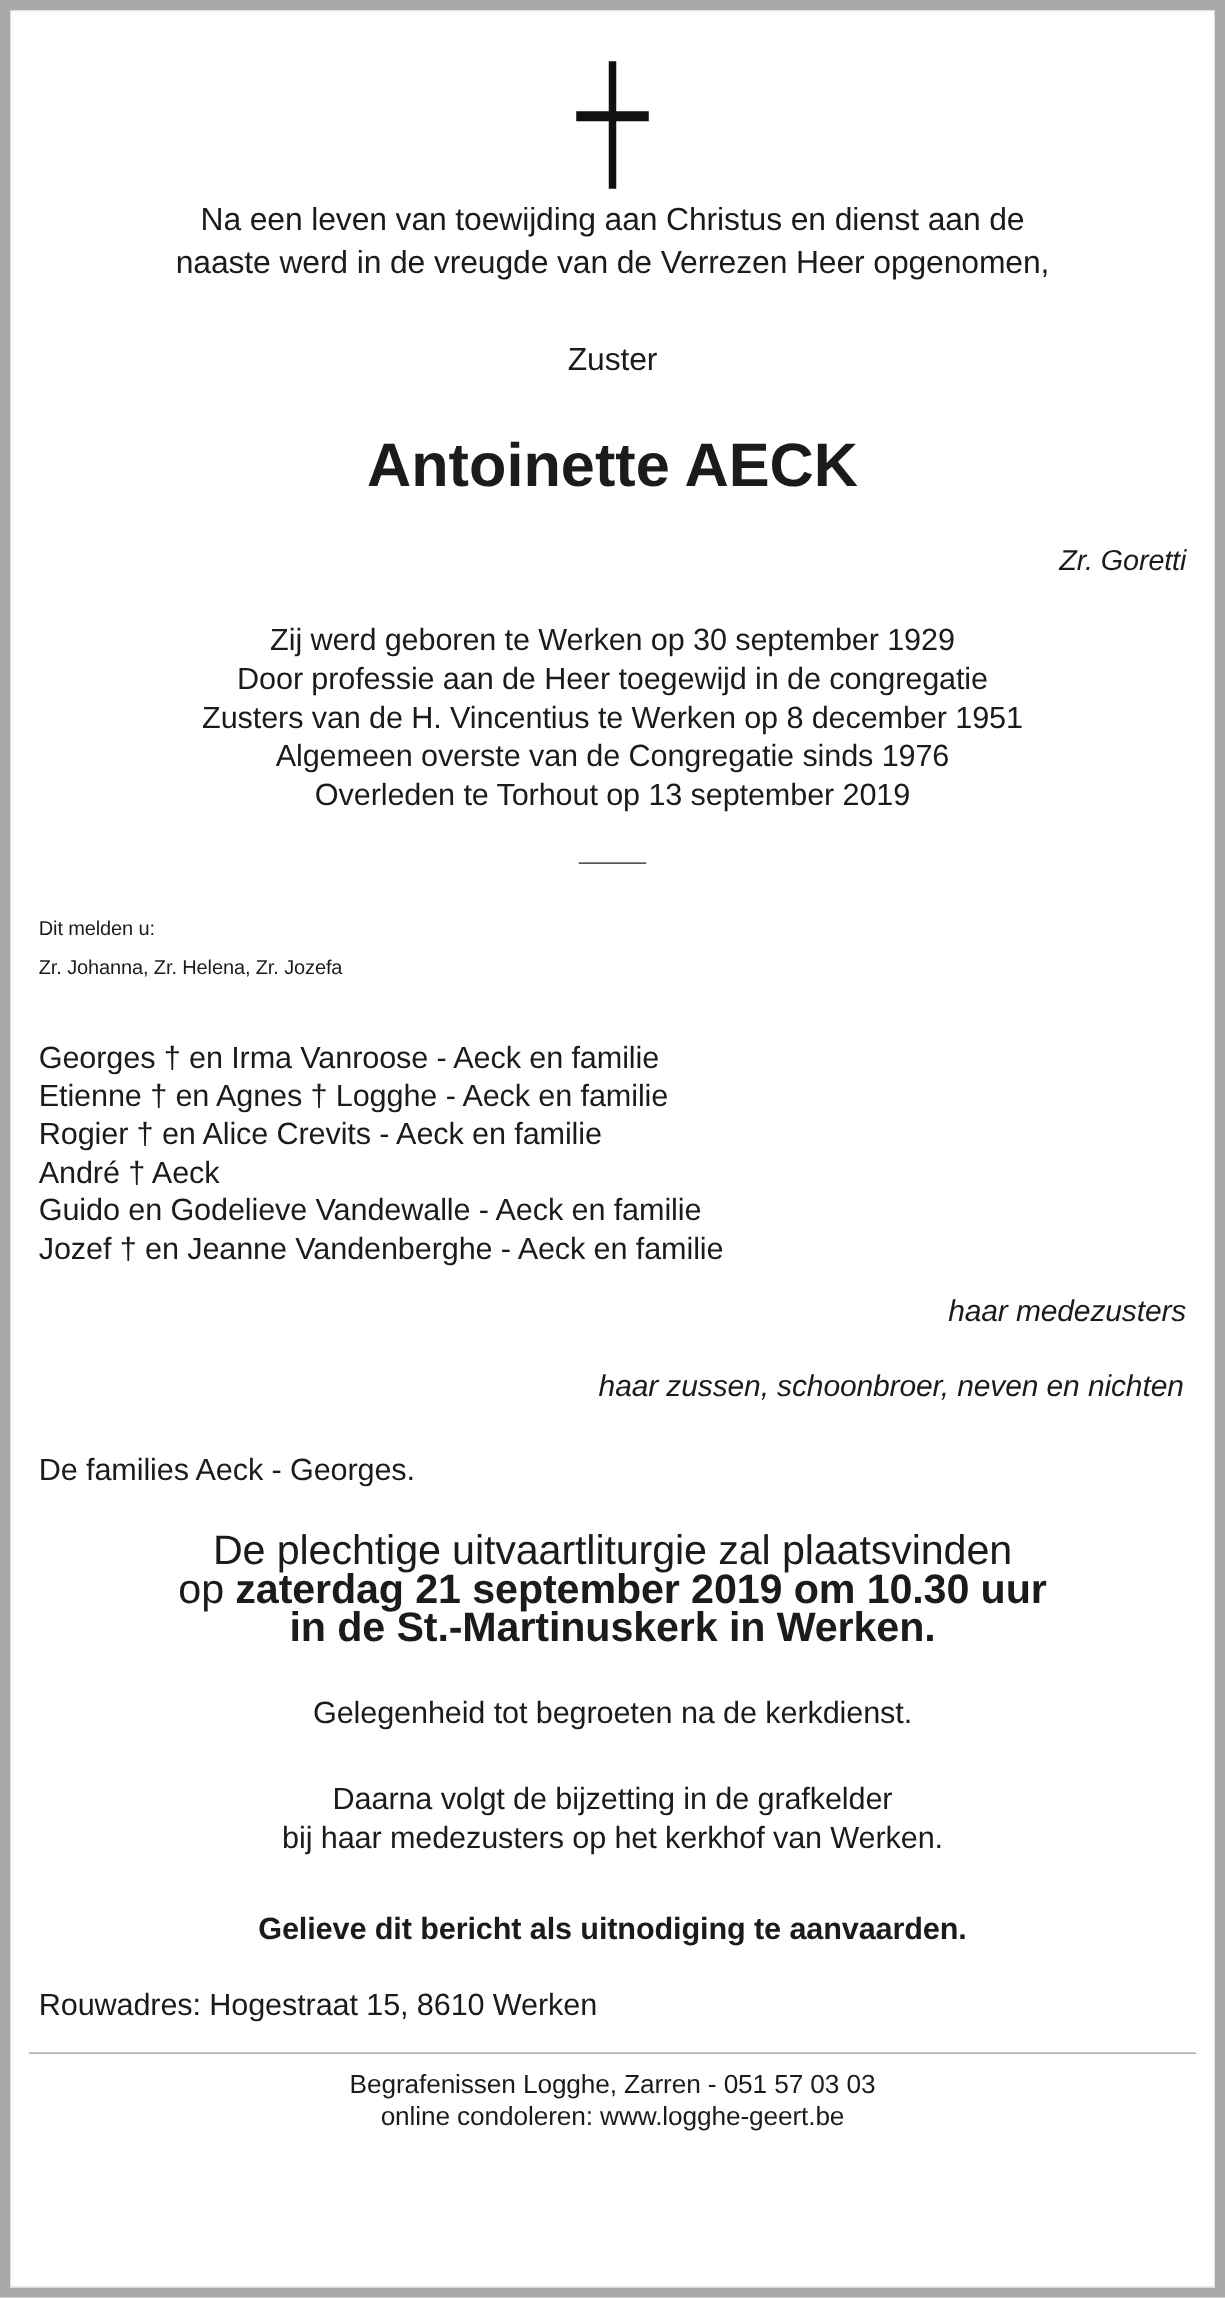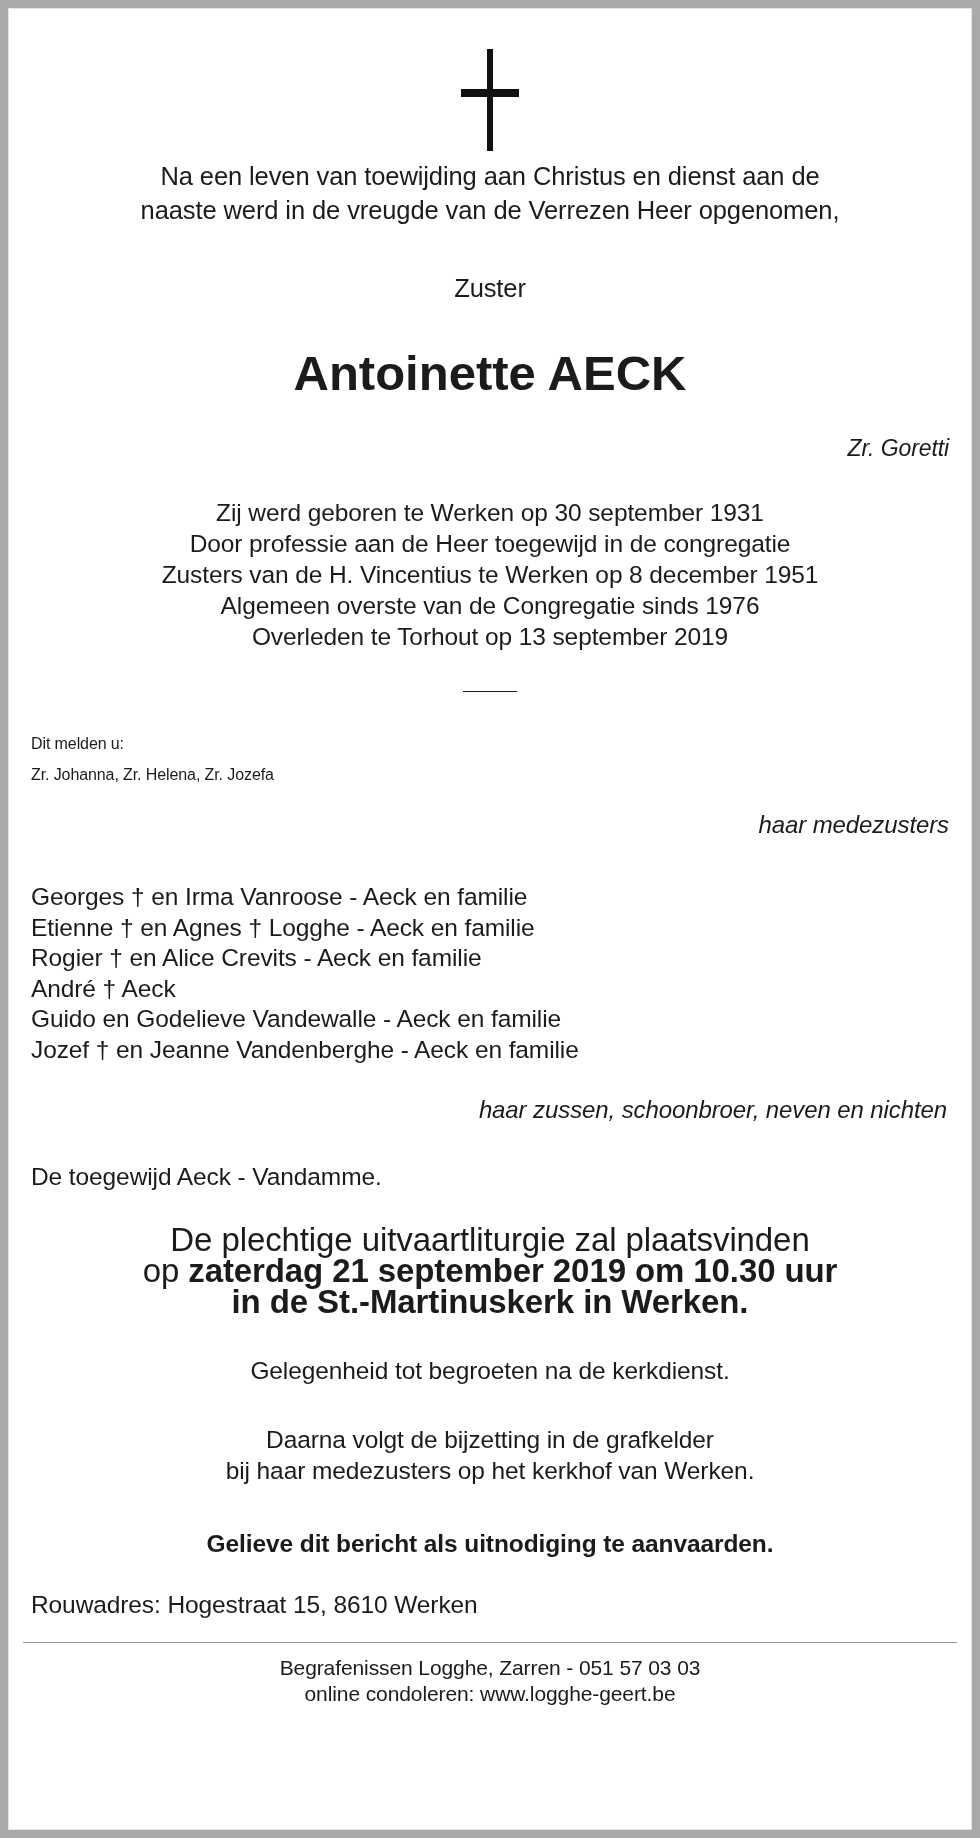--- a/index.html
+++ b/index.html
@@ -209,50 +209,50 @@
       <span>naaste werd in de vreugde van de Verrezen Heer opgenomen,</span><br>
     </p>
 
     <p class="t zuster">Zuster</p>
 
     <h1 class="t name">Antoinette AECK</h1>
 
     <p class="t religious-name">Zr. Goretti</p>
 
     <p class="t bio">
-      <span>Zij werd geboren te Werken op 30 september 1931</span><br>
+      <span>Zij werd geboren te Werken op 30 september 1929</span><br>
       <span>Door professie aan de Heer toegewijd in de congregatie</span><br>
       <span>Zusters van de H. Vincentius te Werken op 8 december 1951</span><br>
       <span>Algemeen overste van de Congregatie sinds 1976</span><br>
       <span>Overleden te Torhout op 13 september 2019</span>
     </p>
 
     <div class="rule-wrap">
       <span class="rule"></span>
     </div>
 
     <p class="t announce">
       <span>Dit melden u:</span><br>
       <span>Zr. Johanna, Zr. Helena, Zr. Jozefa</span>
     </p>
-
-    <p class="t attrib">haar medezusters</p>
 
     <p class="t family">
       <span>Georges † en Irma Vanroose - Aeck en familie</span><br>
       <span>Etienne † en Agnes † Logghe - Aeck en familie</span><br>
       <span>Rogier † en Alice Crevits - Aeck en familie</span><br>
       <span>André † Aeck</span><br>
       <span>Guido en Godelieve Vandewalle - Aeck en familie</span><br>
       <span>Jozef † en Jeanne Vandenberghe - Aeck en familie</span>
     </p>
 
+    <p class="t attrib">haar medezusters</p>
+
     <p class="t attrib2">haar zussen, schoonbroer, neven en nichten</p>
 
-    <p class="t families-line">De toegewijd Aeck - Vandamme.</p>
+    <p class="t families-line">De families Aeck - Georges.</p>
 
     <p class="t service">
       <span>De plechtige uitvaartliturgie zal plaatsvinden</span><br>
       <span>op </span><b>zaterdag 21 september 2019 om 10.30 uur</b><br>
       <b>in de St.-Martinuskerk in Werken.</b>
     </p>
 
     <p class="t greet">Gelegenheid tot begroeten na de kerkdienst.</p>
 
     <p class="t burial">

